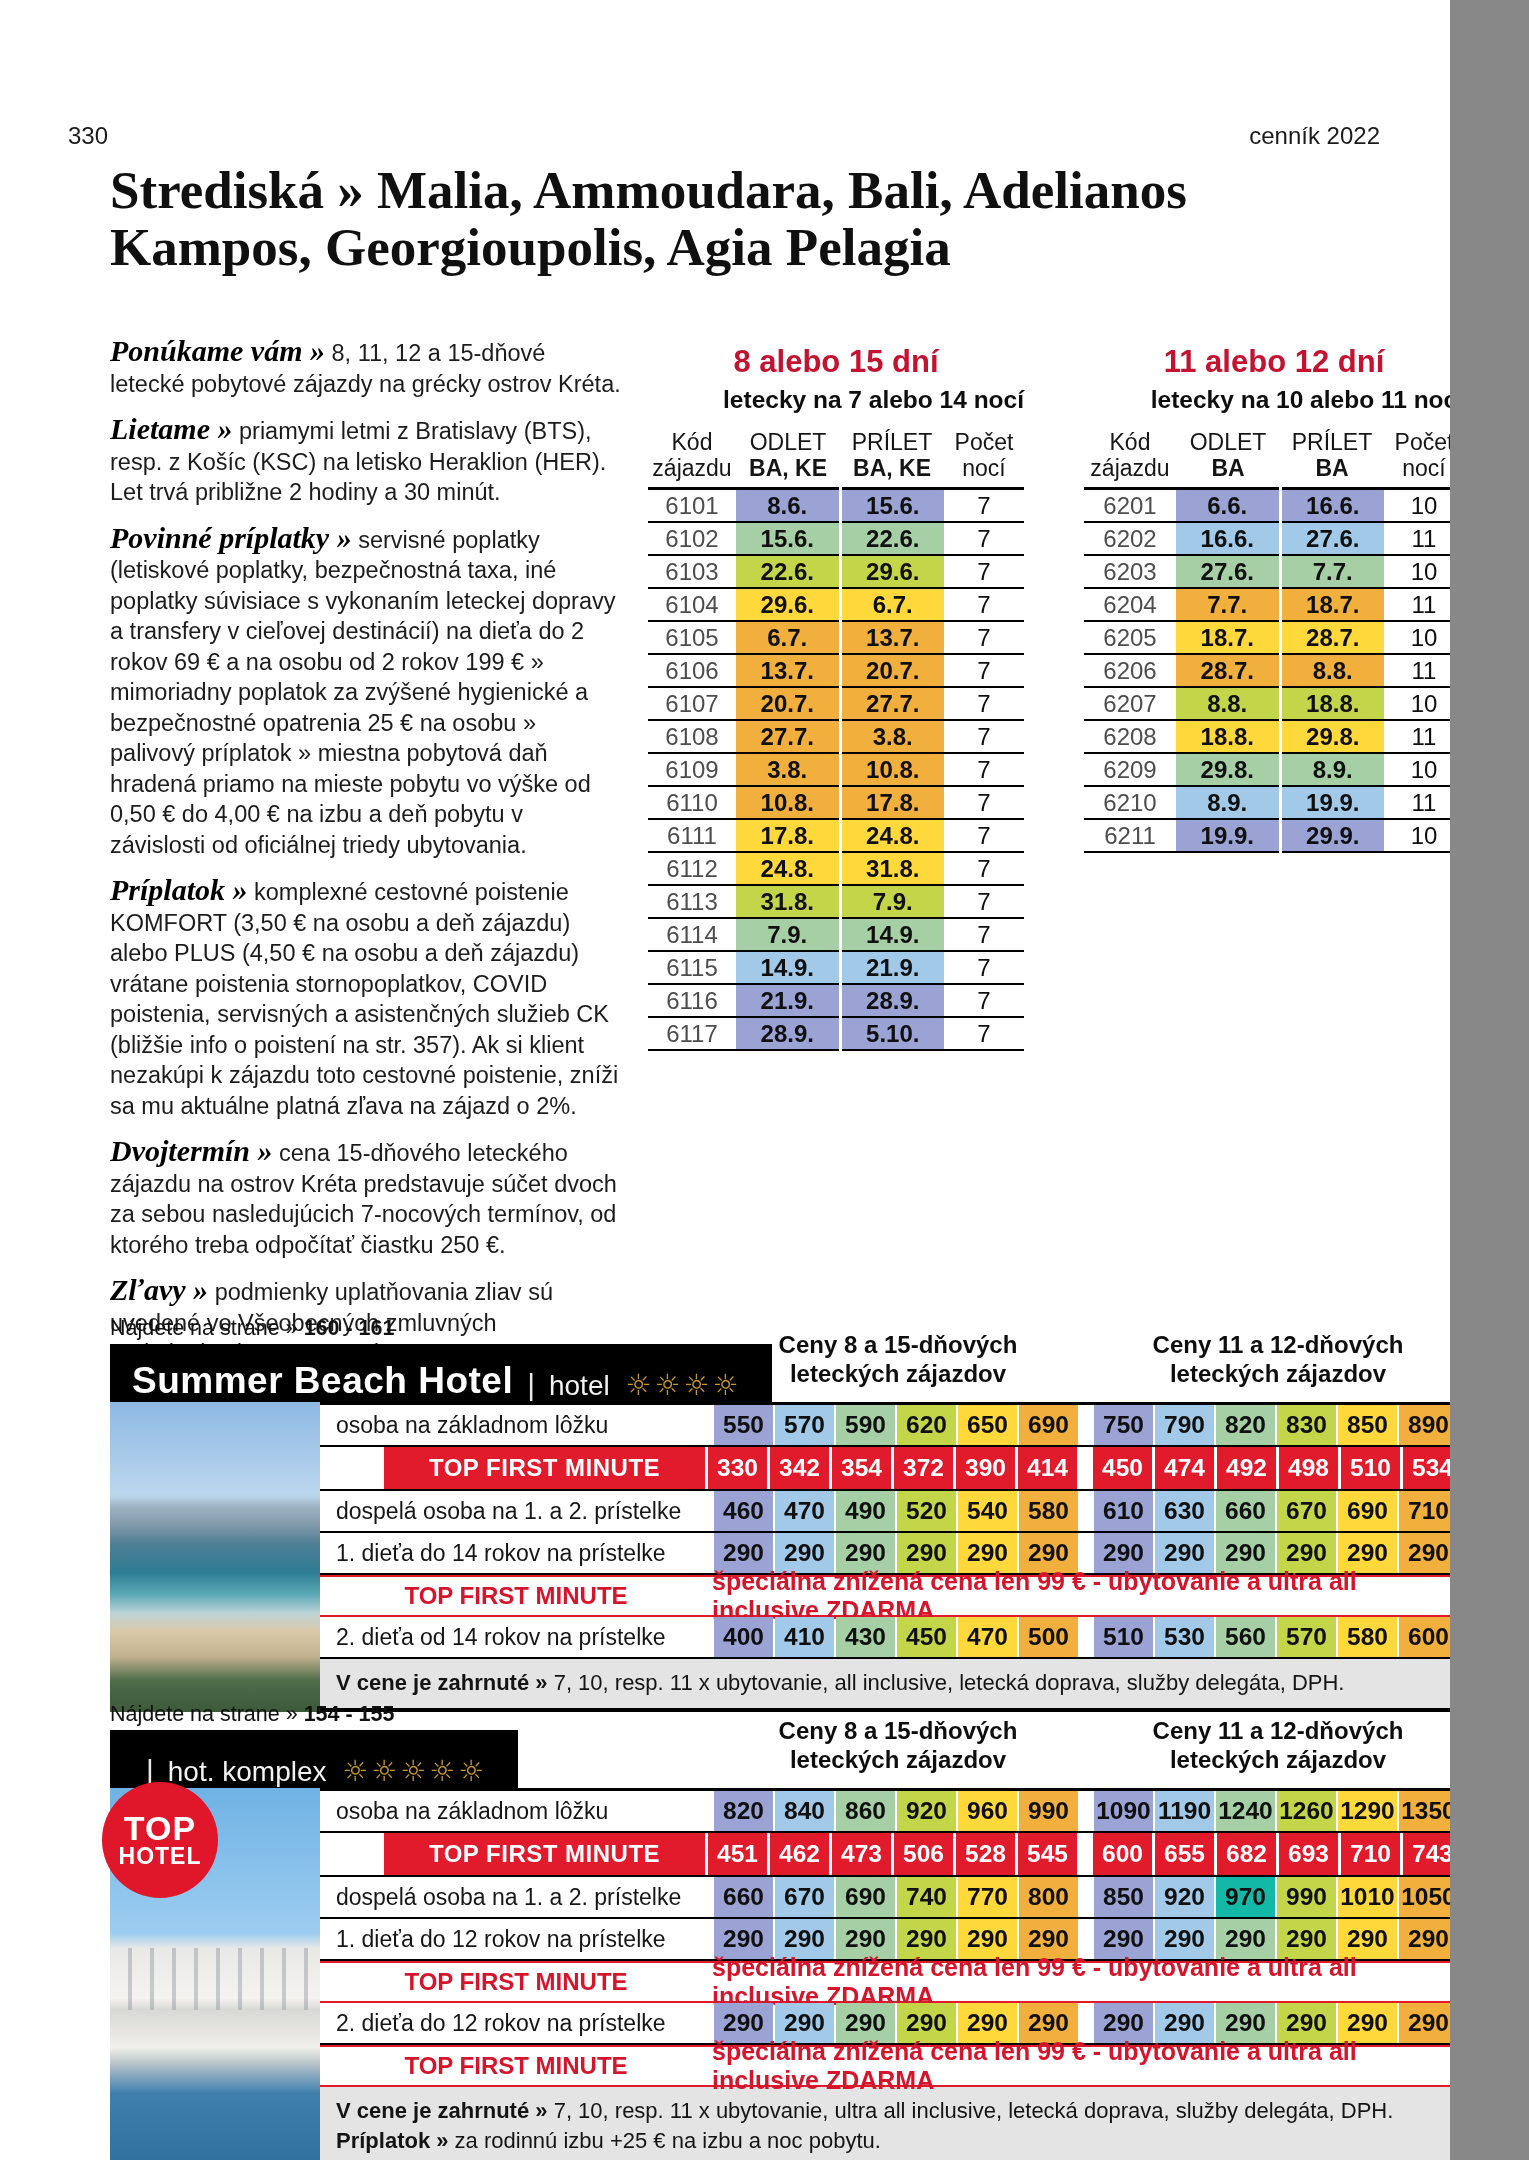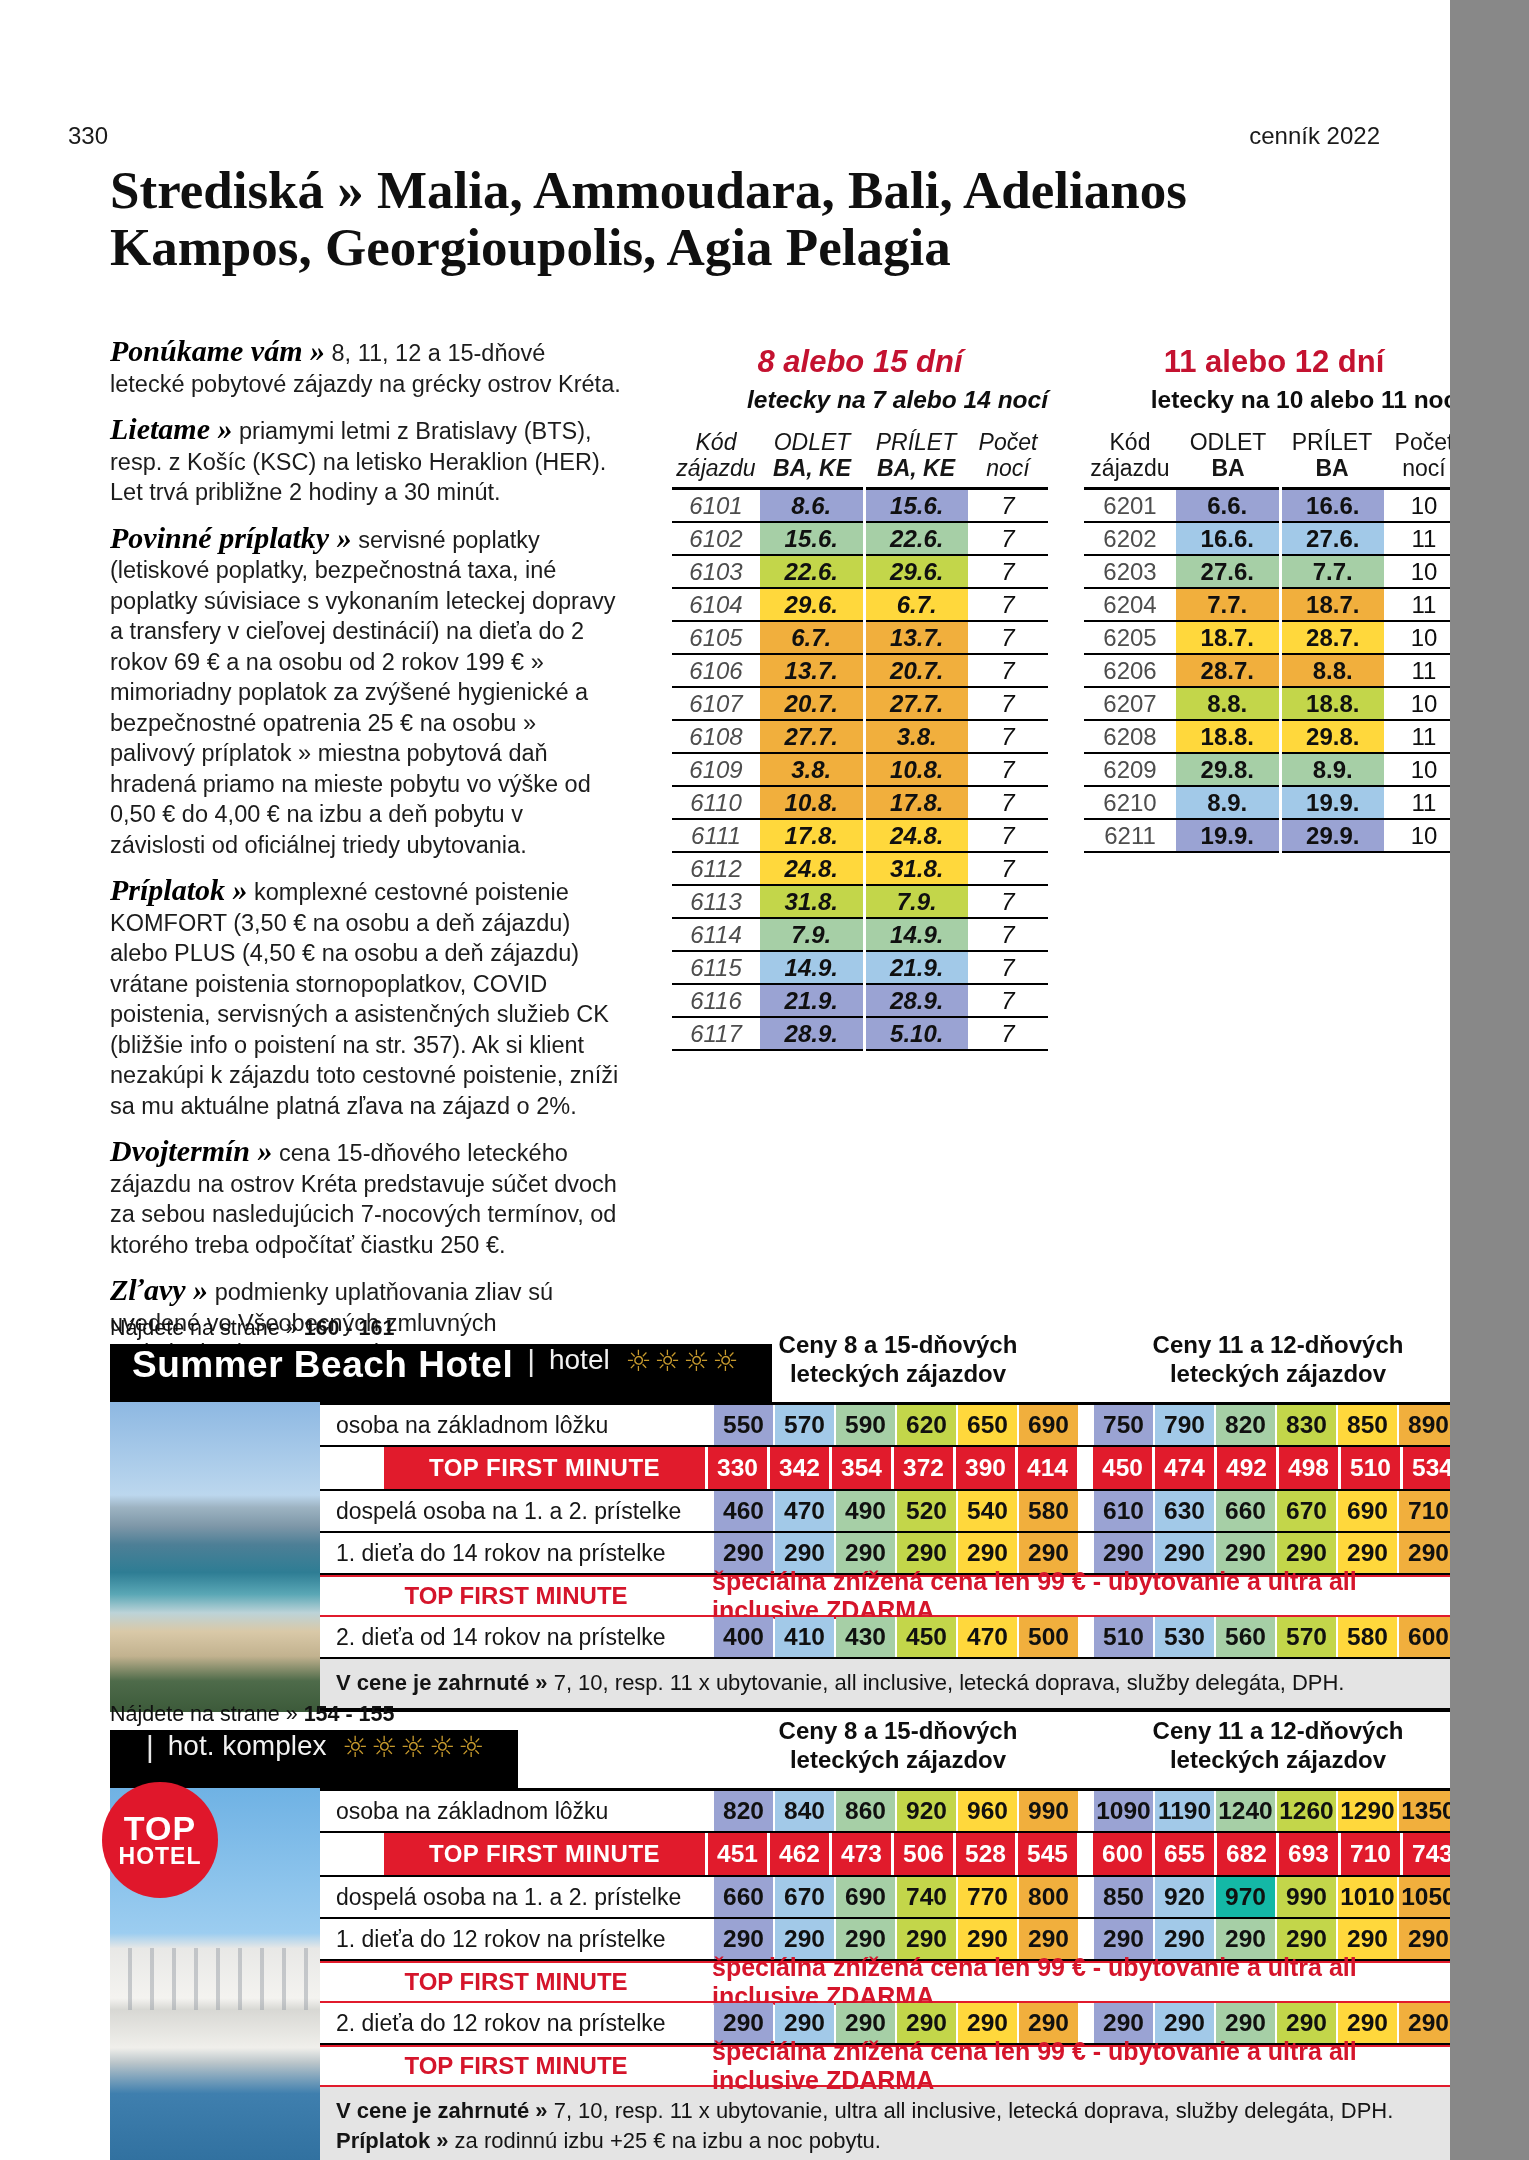--- a/index.html
+++ b/index.html
@@ -12,21 +12,21 @@
   .main-title{position:absolute;top:162px;left:110px;width:1360px;
               font-family:"Liberation Serif",serif;font-weight:700;font-size:53px;
               line-height:57px;color:#101010;}
   
   .text-col{position:absolute;top:336px;left:110px;width:512px;}
   .para{margin:0 0 15px 0;font-size:23.5px;line-height:30.5px;color:#1c1c1c;}
   .para .lead{font-family:"Liberation Serif",serif;font-style:italic;font-weight:700;
               font-size:30px;color:#000;}
   
   .ftable{position:absolute;top:344px;}
-  .ft1{left:672px;width:376px;font-style:italic;}
+  .ft1{left:648px;width:376px;}
   .ft2{left:1084px;width:380px;}
   .ft-title{text-align:center;font-size:31px;font-weight:700;color:#c41230;margin-bottom:6px;}
   .ft-sub{text-align:right;font-size:24.5px;font-weight:700;color:#0e0e0e;margin-bottom:13px;}
   table.ft{border-collapse:collapse;width:100%;}
   table.ft thead tr{border-bottom:3px solid #000;}
   table.ft tbody tr{border-bottom:2px solid #000;}
   table.ft th{font-weight:normal;font-size:23px;line-height:26px;padding:2px 0 6px 0;color:#161616;}
   table.ft th .b{font-weight:700;}
   table.ft td{height:31px;text-align:center;font-size:24px;padding:0;}
   td.code{color:#4d4d4d;}
@@ -35,21 +35,21 @@
   td.nights{color:#0e0e0e;}
   .ft1 .c1{width:88px}.ft1 .c2{width:104px}.ft1 .c3{width:104px}.ft1 .c4{width:80px}
   .ft2 .c1{width:92px}.ft2 .c2{width:104px}.ft2 .c3{width:104px}.ft2 .c4{width:80px}
   
   .hotel{position:absolute;left:110px;width:1352px;}
   .hotel1{top:1316px;} .hotel2{top:1702px;}
   .h-head{display:flex;}
   .h-left{width:602px;display:flex;flex-direction:column;justify-content:flex-end;}
   .pageref{font-size:21.5px;color:#111;margin-bottom:3px;}
   .pageref .num{font-weight:700;}
-  .bar{height:58px;background:#000;color:#fff;display:inline-flex;align-items:flex-start;
+  .bar{height:58px;background:#000;color:#fff;display:inline-flex;align-items:flex-end;
        padding:0 30px 0 22px;width:fit-content;white-space:nowrap;}
   .bar .hname{font-size:37px;font-weight:700;letter-spacing:.5px;}
   .bar .sep{font-size:30px;font-weight:300;margin:0 14px;color:#e8e8e8;}
   .bar .cat{font-size:28px;font-weight:300;color:#f2f2f2;}
   .suns{margin-left:16px;color:#c79a2d;font-size:29px;letter-spacing:3px;
         font-family:"DejaVu Sans",sans-serif;}
   .ghead{width:364px;margin-left:4px;align-self:center;text-align:center;
          font-size:24px;font-weight:700;line-height:29px;color:#0e0e0e;}
   .ghead.g2{margin-left:16px;}
   .h-grid{display:flex;}

